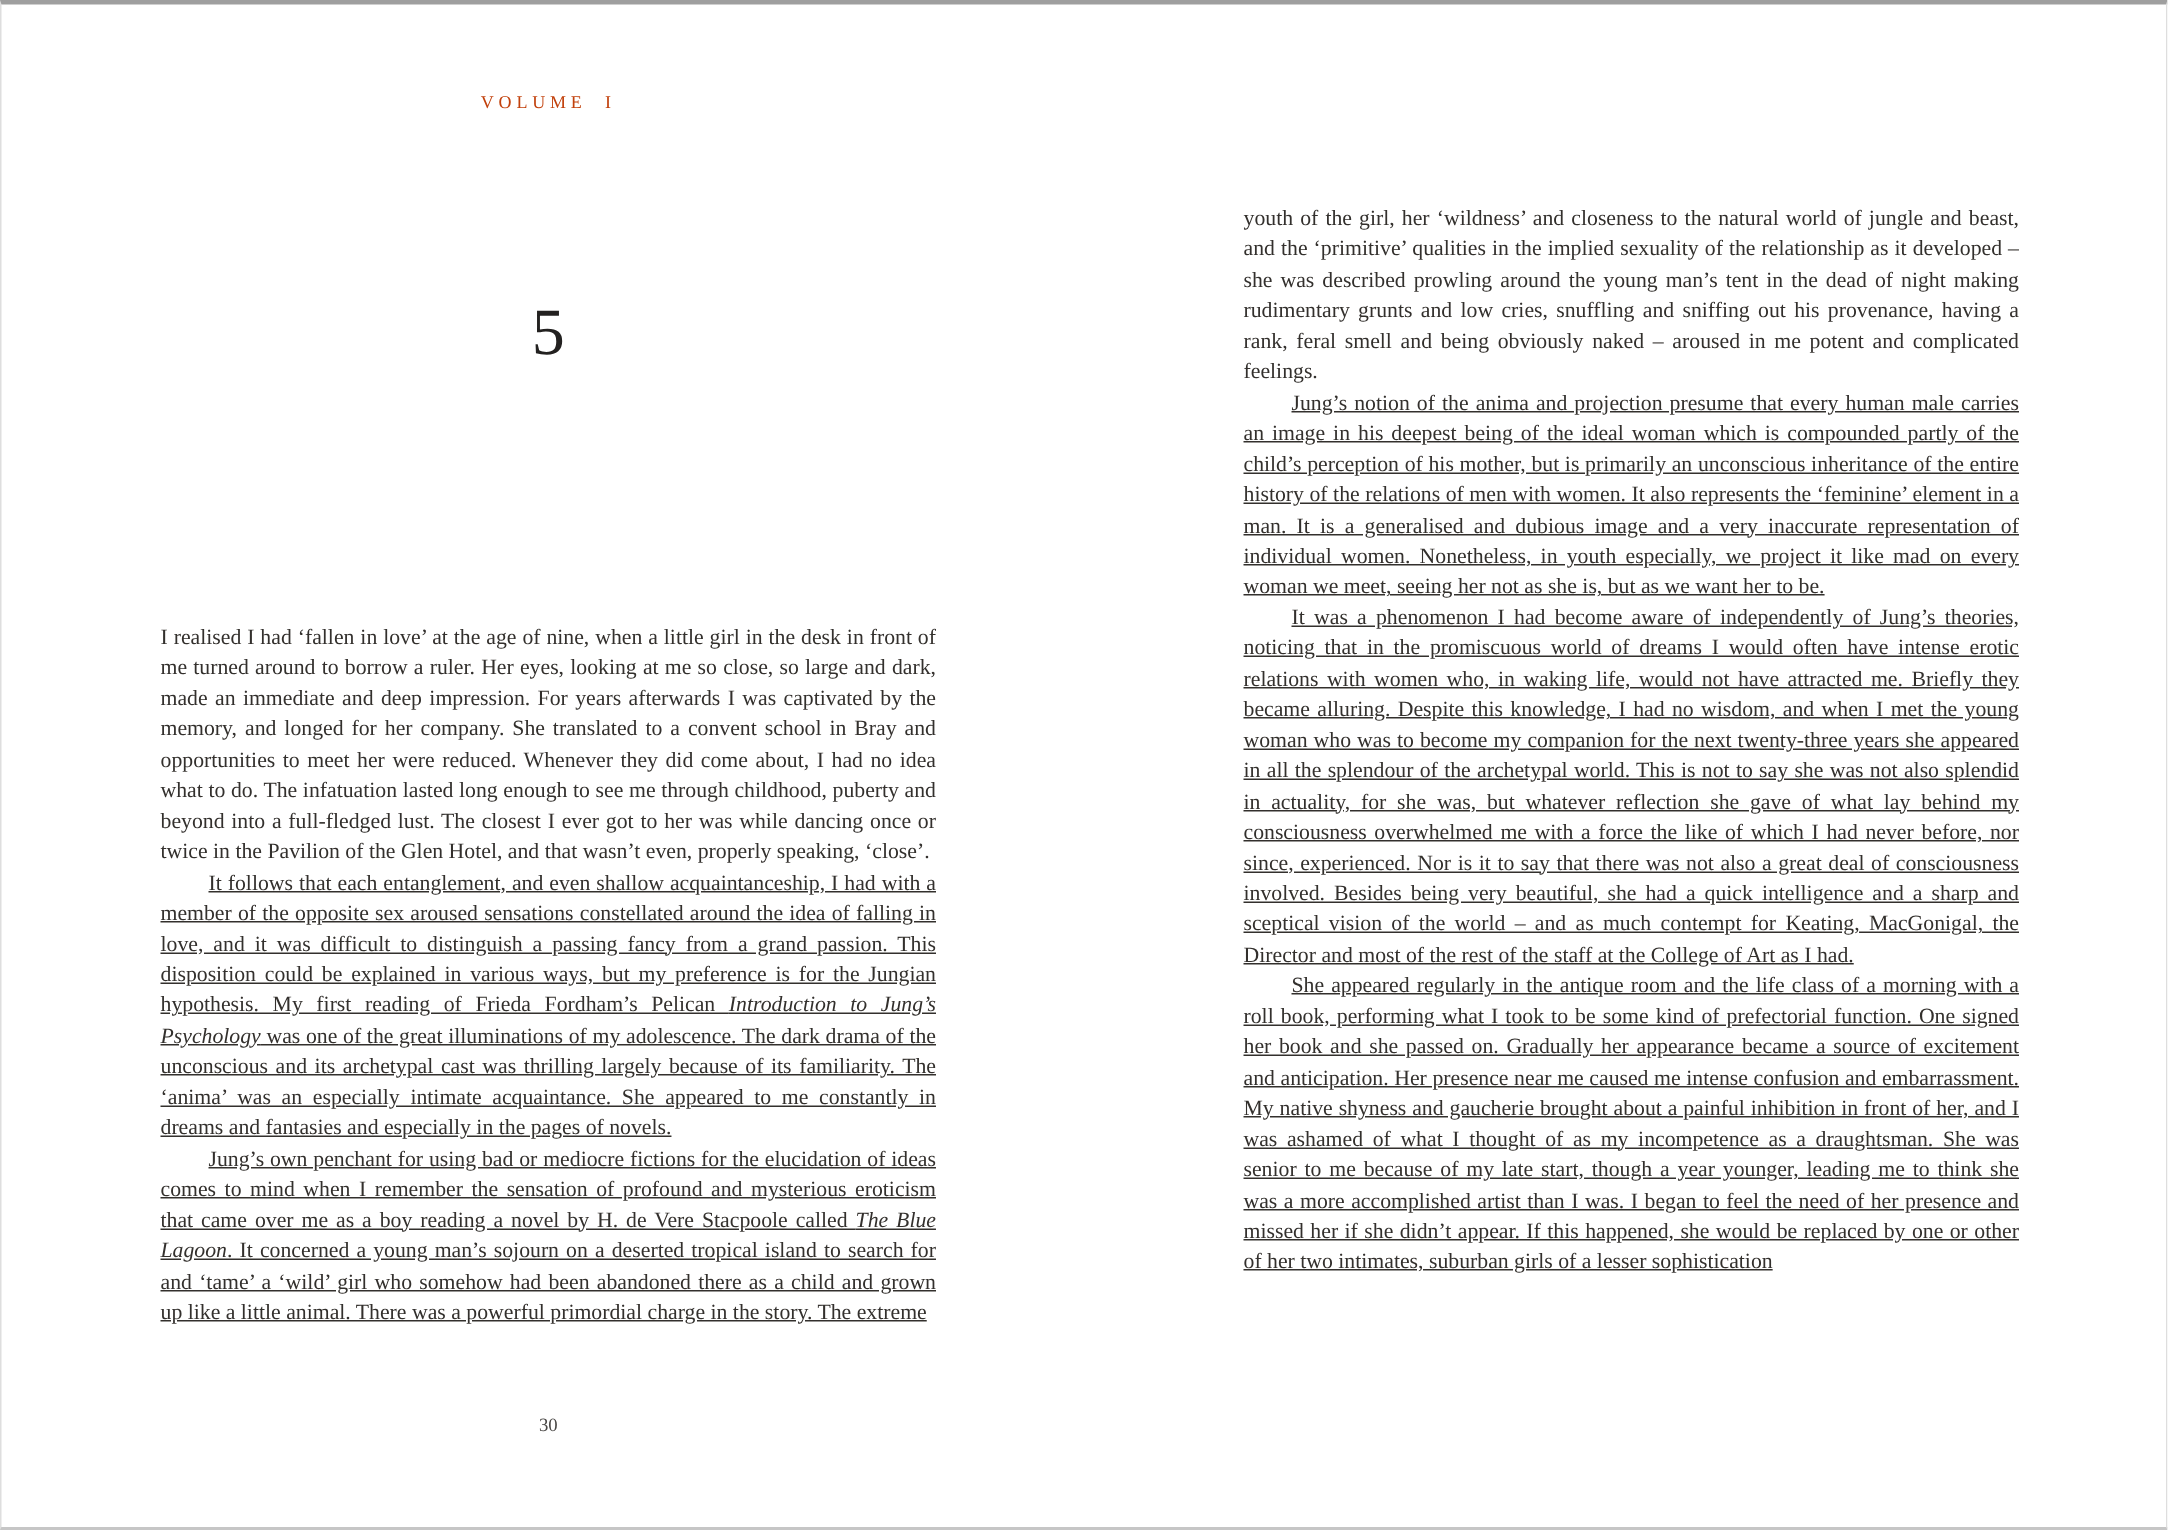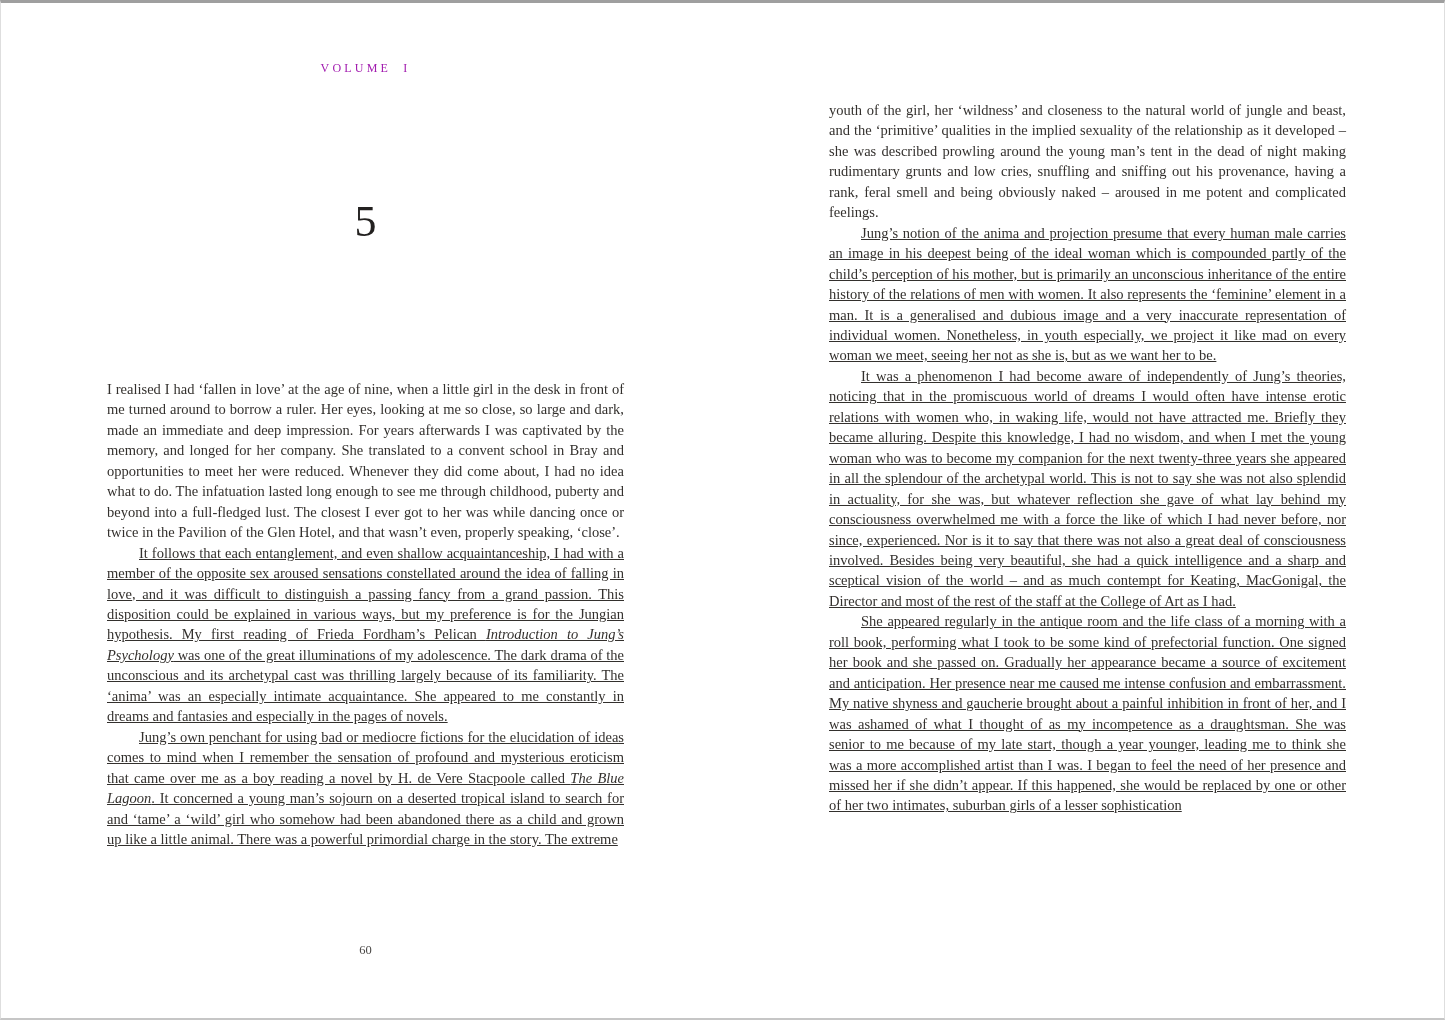--- a/index.html
+++ b/index.html
@@ -32,39 +32,40 @@
 
   .running-head {
     position: absolute;
     top: 58px;
     left: 0;
     width: 100%;
     text-align: center;
     font-size: 12px;
     letter-spacing: 3.2px;
     word-spacing: 6px;
-    color: #a21caf;
+    color: #c2410c;
   }
   .chapter-number {
     position: absolute;
     top: 193px;
     left: 0;
     width: 100%;
     text-align: center;
     font-size: 44px;
     font-weight: 400;
     color: #232120;
   }
   .body-text {
     position: absolute;
     left: 0;
     width: 100%;
     font-size: 14.5px;
     line-height: 20.45px;
     text-align: justify;
+    margin-top: 36px;
   }
   .body-text.left-body  { top: 376px; }
   .body-text.right-body { top: 97px; }
 
   .body-text p.para {
     margin: 0;
     padding: 0;
   }
   .body-text p.para.indent {
     text-indent: 32px;
@@ -89,21 +90,21 @@
 <div class="spread">
 
   <div class="page-col left">
     <div class="running-head">VOLUME I</div>
     <div class="chapter-number">5</div>
     <div class="body-text left-body">
         <p class="para"><span>I realised I had ‘fallen in love’ at the age of nine, when a little girl in the desk in front of me turned around to borrow a ruler. Her eyes, looking at me so close, so large and dark, made an immediate and deep impression. For years afterwards I was captivated by the memory, and longed for her company. She translated to a convent school in Bray and opportunities to meet her were reduced. Whenever they did come about, I had no idea what to do. The infatuation lasted long enough to see me through childhood, puberty and beyond into a full-fledged lust. The closest I ever got to her was while dancing once or twice in the Pavilion of the Glen Hotel, and that wasn’t even, properly speaking, ‘close’.</span></p>
         <p class="para indent"><span>It follows that each entanglement, and even shallow acquaintanceship, I had with a member of the opposite sex aroused sensations constellated around the idea of falling in love, and it was difficult to distinguish a passing fancy from a grand passion. This disposition could be explained in various ways, but my preference is for the Jungian hypothesis. My first reading of Frieda Fordham’s Pelican </span><i>Introduction to Jung’s Psychology</i><span> was one of the great illuminations of my adolescence. The dark drama of the unconscious and its archetypal cast was thrilling largely because of its familiarity. The ‘anima’ was an especially intimate acquaintance. She appeared to me constantly in dreams and fantasies and especially in the pages of novels.</span></p>
         <p class="para indent"><span>Jung’s own penchant for using bad or mediocre fictions for the elucidation of ideas comes to mind when I remember the sensation of profound and mysterious eroticism that came over me as a boy reading a novel by H. de Vere Stacpoole called </span><i>The Blue Lagoon</i><span>. It concerned a young man’s sojourn on a deserted tropical island to search for and ‘tame’ a ‘wild’ girl who somehow had been abandoned there as a child and grown up like a little animal. There was a powerful primordial charge in the story. The extreme</span></p>
       </div>
-    <div class="folio">60</div>
+    <div class="folio">30</div>
   </div>
 
   <div class="page-col right">
     <div class="body-text right-body">
         <p class="para"><span>youth of the girl, her ‘wildness’ and closeness to the natural world of jungle and beast, and the ‘primitive’ qualities in the implied sexuality of the relationship as it developed – she was described prowling around the young man’s tent in the dead of night making rudimentary grunts and low cries, snuffling and sniffing out his provenance, having a rank, feral smell and being obviously naked – aroused in me potent and complicated feelings.</span></p>
         <p class="para indent"><span>Jung’s notion of the anima and projection presume that every human male carries an image in his deepest being of the ideal woman which is compounded partly of the child’s perception of his mother, but is primarily an unconscious inheritance of the entire history of the relations of men with women. It also represents the ‘feminine’ element in a man. It is a generalised and dubious image and a very inaccurate representation of individual women. Nonetheless, in youth especially, we project it like mad on every woman we meet, seeing her not as she is, but as we want her to be.</span></p>
         <p class="para indent"><span>It was a phenomenon I had become aware of independently of Jung’s theories, noticing that in the promiscuous world of dreams I would often have intense erotic relations with women who, in waking life, would not have attracted me. Briefly they became alluring. Despite this knowledge, I had no wisdom, and when I met the young woman who was to become my companion for the next twenty-three years she appeared in all the splendour of the archetypal world. This is not to say she was not also splendid in actuality, for she was, but whatever reflection she gave of what lay behind my consciousness overwhelmed me with a force the like of which I had never before, nor since, experienced. Nor is it to say that there was not also a great deal of consciousness involved. Besides being very beautiful, she had a quick intelligence and a sharp and sceptical vision of the world – and as much contempt for Keating, MacGonigal, the Director and most of the rest of the staff at the College of Art as I had.</span></p>
         <p class="para indent"><span>She appeared regularly in the antique room and the life class of a morning with a roll book, performing what I took to be some kind of prefectorial function. One signed her book and she passed on. Gradually her appearance became a source of excitement and anticipation. Her presence near me caused me intense confusion and embarrassment. My native shyness and gaucherie brought about a painful inhibition in front of her, and I was ashamed of what I thought of as my incompetence as a draughtsman. She was senior to me because of my late start, though a year younger, leading me to think she was a more accomplished artist than I was. I began to feel the need of her presence and missed her if she didn’t appear. If this happened, she would be replaced by one or other of her two intimates, suburban girls of a lesser sophistication</span></p>
       </div>
   </div>

